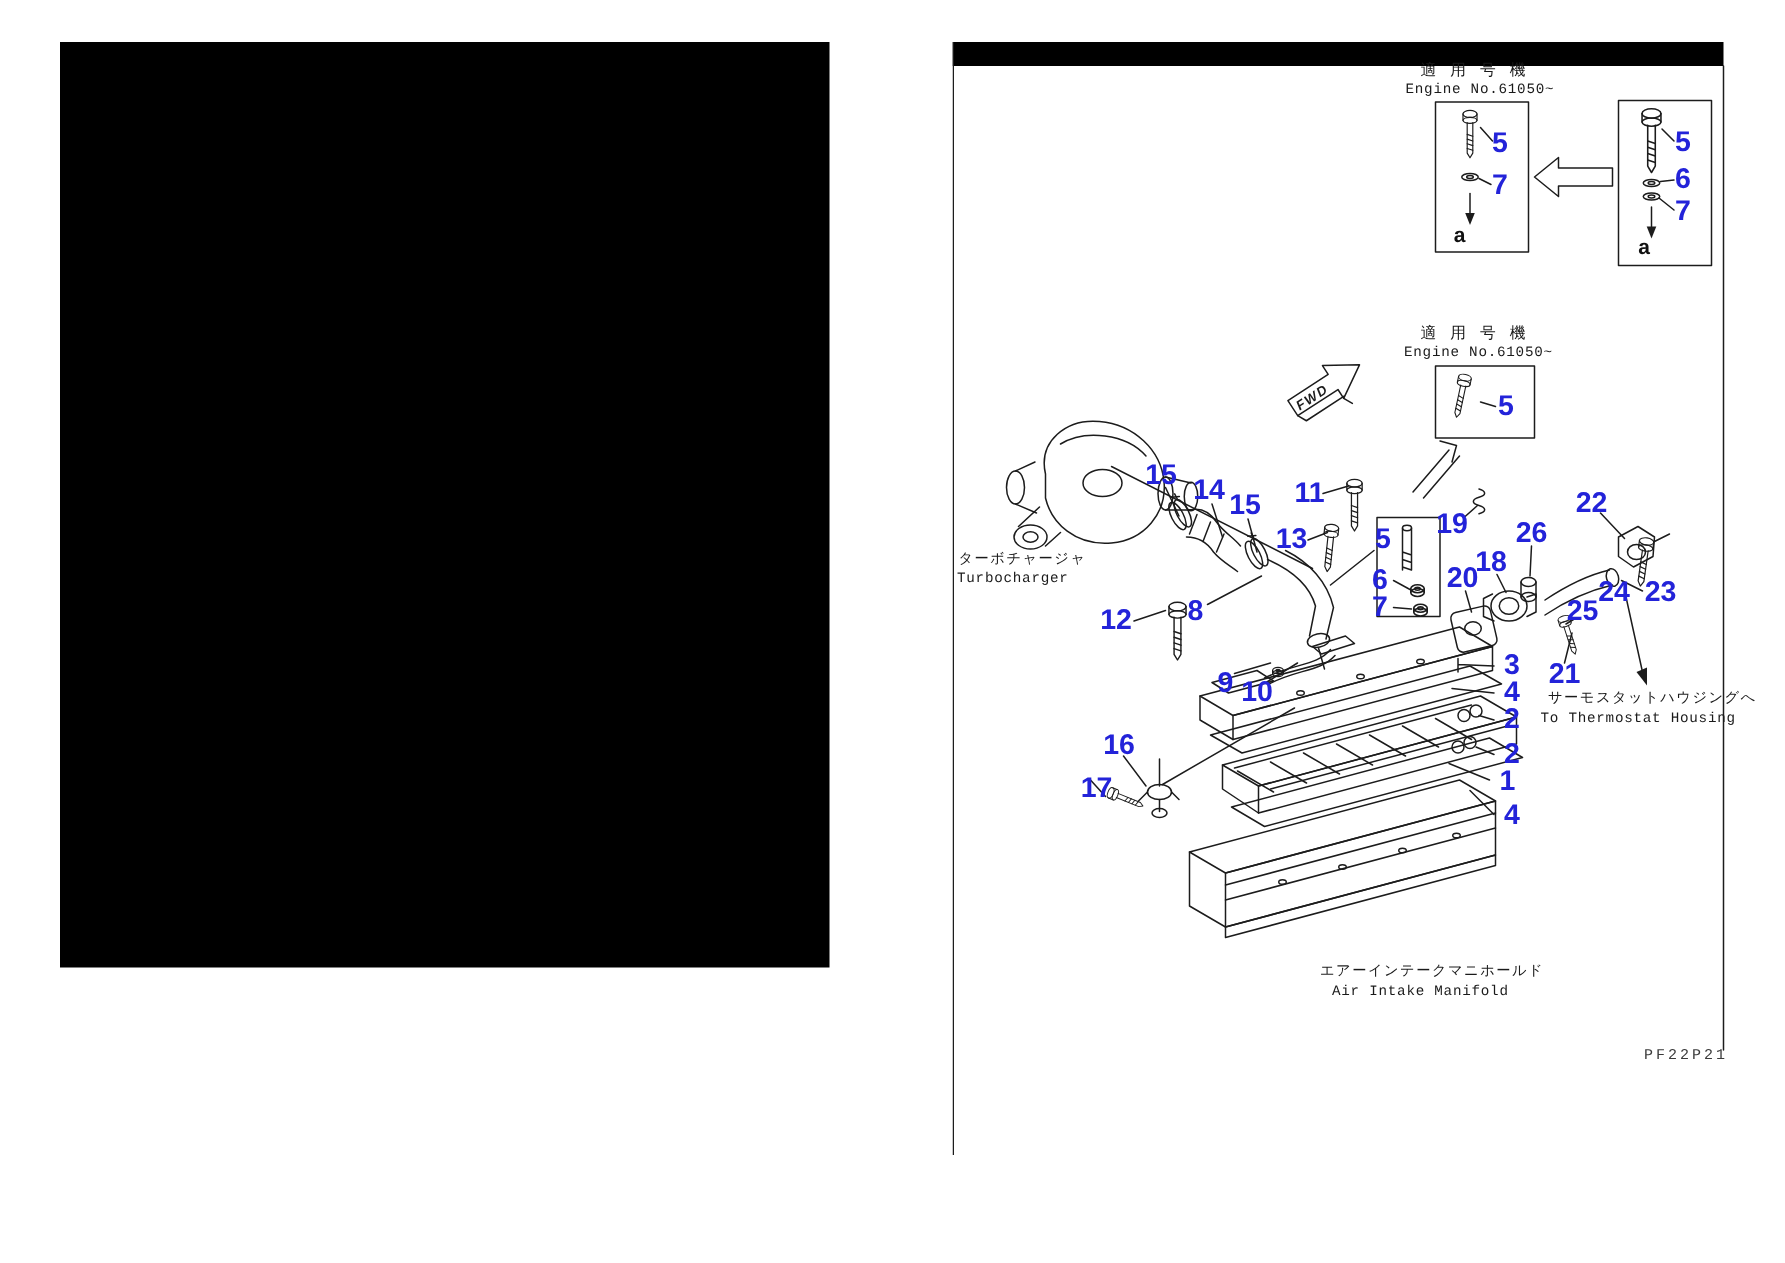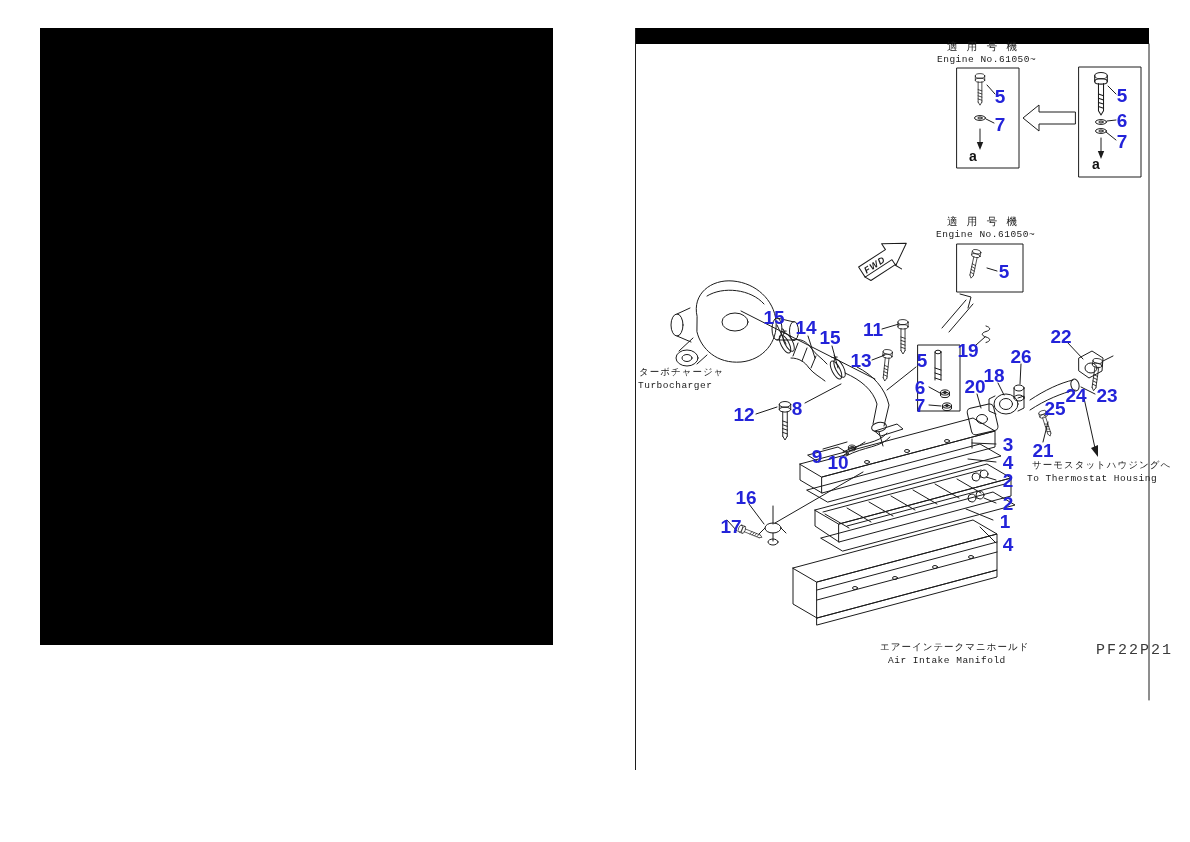--- a/index.html
+++ b/index.html
@@ -22,22 +22,22 @@
   .mono{font-family:"Liberation Mono",monospace;font-size:9.5px;letter-spacing:.5px}
   .callout{position:absolute;transform:translate(-50%,-50%);z-index:6;
            color:#2323d9;font-size:19px;font-weight:600;
            font-family:"Liberation Sans",sans-serif;line-height:1}
   .vletter{position:absolute;transform:translate(-50%,-50%);z-index:6;
            color:#111;font-size:14px;font-weight:bold;
            font-family:"Liberation Sans",sans-serif;line-height:1}
   .watermark{position:absolute;left:888px;top:353px;z-index:8;
              font-family:"Liberation Sans",sans-serif;font-size:21px;
              color:rgba(30,30,30,.85);letter-spacing:.5px}
-  .pagecode{position:absolute;left:1096px;top:642px;z-index:5;
-            font-family:"Liberation Mono",monospace;font-size:15px;
+  .pagecode{position:absolute;left:1096px;top:699px;z-index:5;
+            font-family:"Liberation Mono",monospace;font-size:10px;
             letter-spacing:2px;color:#3a3a3a}
 </style>
 </head>
 <body>
 
 <div class="screen">
 
   <div class="left-scan"></div>
 
 

